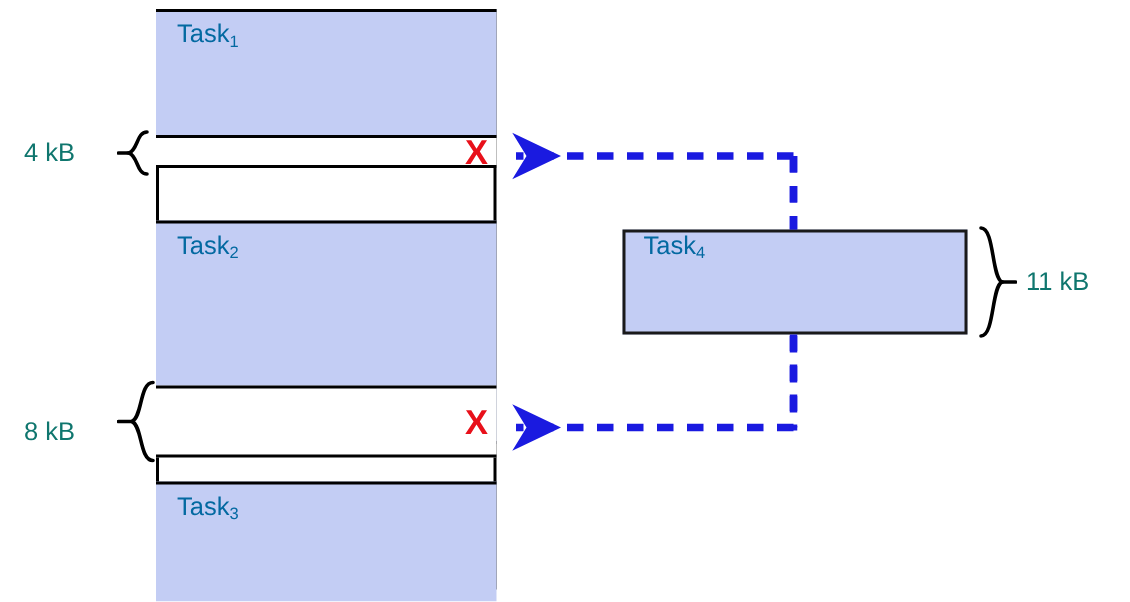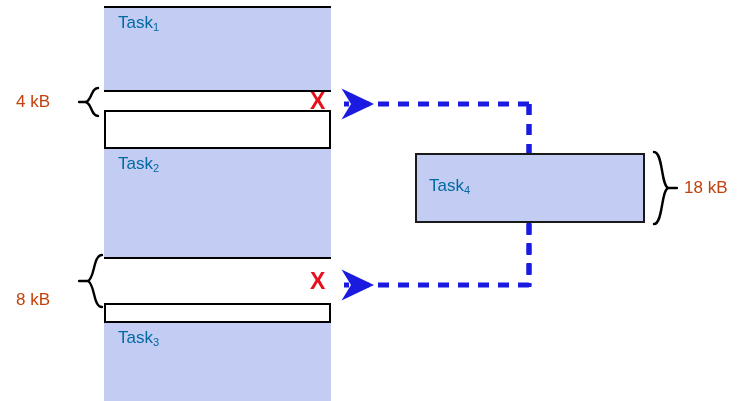--- a/index.html
+++ b/index.html
@@ -64,41 +64,41 @@
     font-size: 23px;
     font-weight: bold;
     font-family: "Liberation Sans", sans-serif;
     line-height: 1;
     user-select: none;
   }
   
   .size-label {
     position: absolute;
     font-size: 17px;
-    color: #c2410c;
+    color: #0f766e;
     white-space: nowrap;
   }
   .brace {
     position: absolute;
   }
   
   .task-box {
     position: absolute;
     left: 415px;
     top: 153px;
     width: 230px;
     height: 70px;
     background: #c3cdf4;
     border: 2px solid #1a1a1a;
     box-sizing: border-box;
     z-index: 5;
   }
   .task-box .block-label {
     left: 12px;
-    top: 22px;
+    top: 0;
     text-align: center;
   }
   
   .arrow-svg {
     position: absolute;
     left: 0;
     top: 0;
     width: 753px;
     height: 401px;
     pointer-events: none;
@@ -136,35 +136,35 @@
 
   <div class="x-mark" style="left:310px; top:90px;">X</div>
   <div class="x-mark" style="left:310px; top:270px;">X</div>
 
   <div class="size-label" style="left:16px; top:92px;">4 kB</div>
   <svg class="brace" style="left:78px; top:86px;" width="22" height="32" viewBox="0 0 22 32" xmlns="http://www.w3.org/2000/svg">
     <path d="M 20 2 C 13 2 14 14 8 16 C 14 18 13 30 20 30" fill="none" stroke="#000000" stroke-width="2.4" stroke-linecap="round"></path>
     <line x1="8" y1="16" x2="1" y2="16" stroke="#000000" stroke-width="2.4" stroke-linecap="round"></line>
   </svg>
 
-  <div class="size-label" style="left:16px; top:290px;">8 kB</div>
+  <div class="size-label" style="left:16px; top:278px;">8 kB</div>
   <svg class="brace" style="left:78px; top:253px;" width="26" height="56" viewBox="0 0 26 56" xmlns="http://www.w3.org/2000/svg">
     <path d="M 24 2 C 15 2 17 25 10 28 C 17 31 15 54 24 54" fill="none" stroke="#000000" stroke-width="2.4" stroke-linecap="round"></path>
     <line x1="10" y1="28" x2="1" y2="28" stroke="#000000" stroke-width="2.4" stroke-linecap="round"></line>
   </svg>
 
   <div class="task-box">
     <span class="block-label">Task<sub>4</sub></span>
   </div>
 
   <svg class="brace" style="left:652px; top:150px; z-index:6;" width="26" height="76" viewBox="0 0 26 76" xmlns="http://www.w3.org/2000/svg">
     <path d="M 2 2 C 11 2 9 35 16 38 C 9 41 11 74 2 74" fill="none" stroke="#000000" stroke-width="2.4" stroke-linecap="round"></path>
     <line x1="16" y1="38" x2="25" y2="38" stroke="#000000" stroke-width="2.4" stroke-linecap="round"></line>
   </svg>
-  <div class="size-label" style="left:684px; top:178px;">18 kB</div>
+  <div class="size-label" style="left:684px; top:178px;">11 kB</div>
 
   <svg class="arrow-svg arrow-over" viewBox="0 0 753 401" xmlns="http://www.w3.org/2000/svg">
     <defs>
       <marker id="arrowhead-left" markerWidth="7" markerHeight="7" refX="6" refY="3.5" orient="auto" markerUnits="strokeWidth">
         <path d="M 6.5 0.4 L 0 3.5 L 6.5 6.6 L 4.6 3.5 Z" fill="#1a1ae0"></path>
       </marker>
     </defs>
 
     <line x1="529" y1="104" x2="344" y2="104" stroke="#1a1ae0" stroke-width="5" stroke-dasharray="11,9" marker-end="url(#arrowhead-left)"></line>
 

